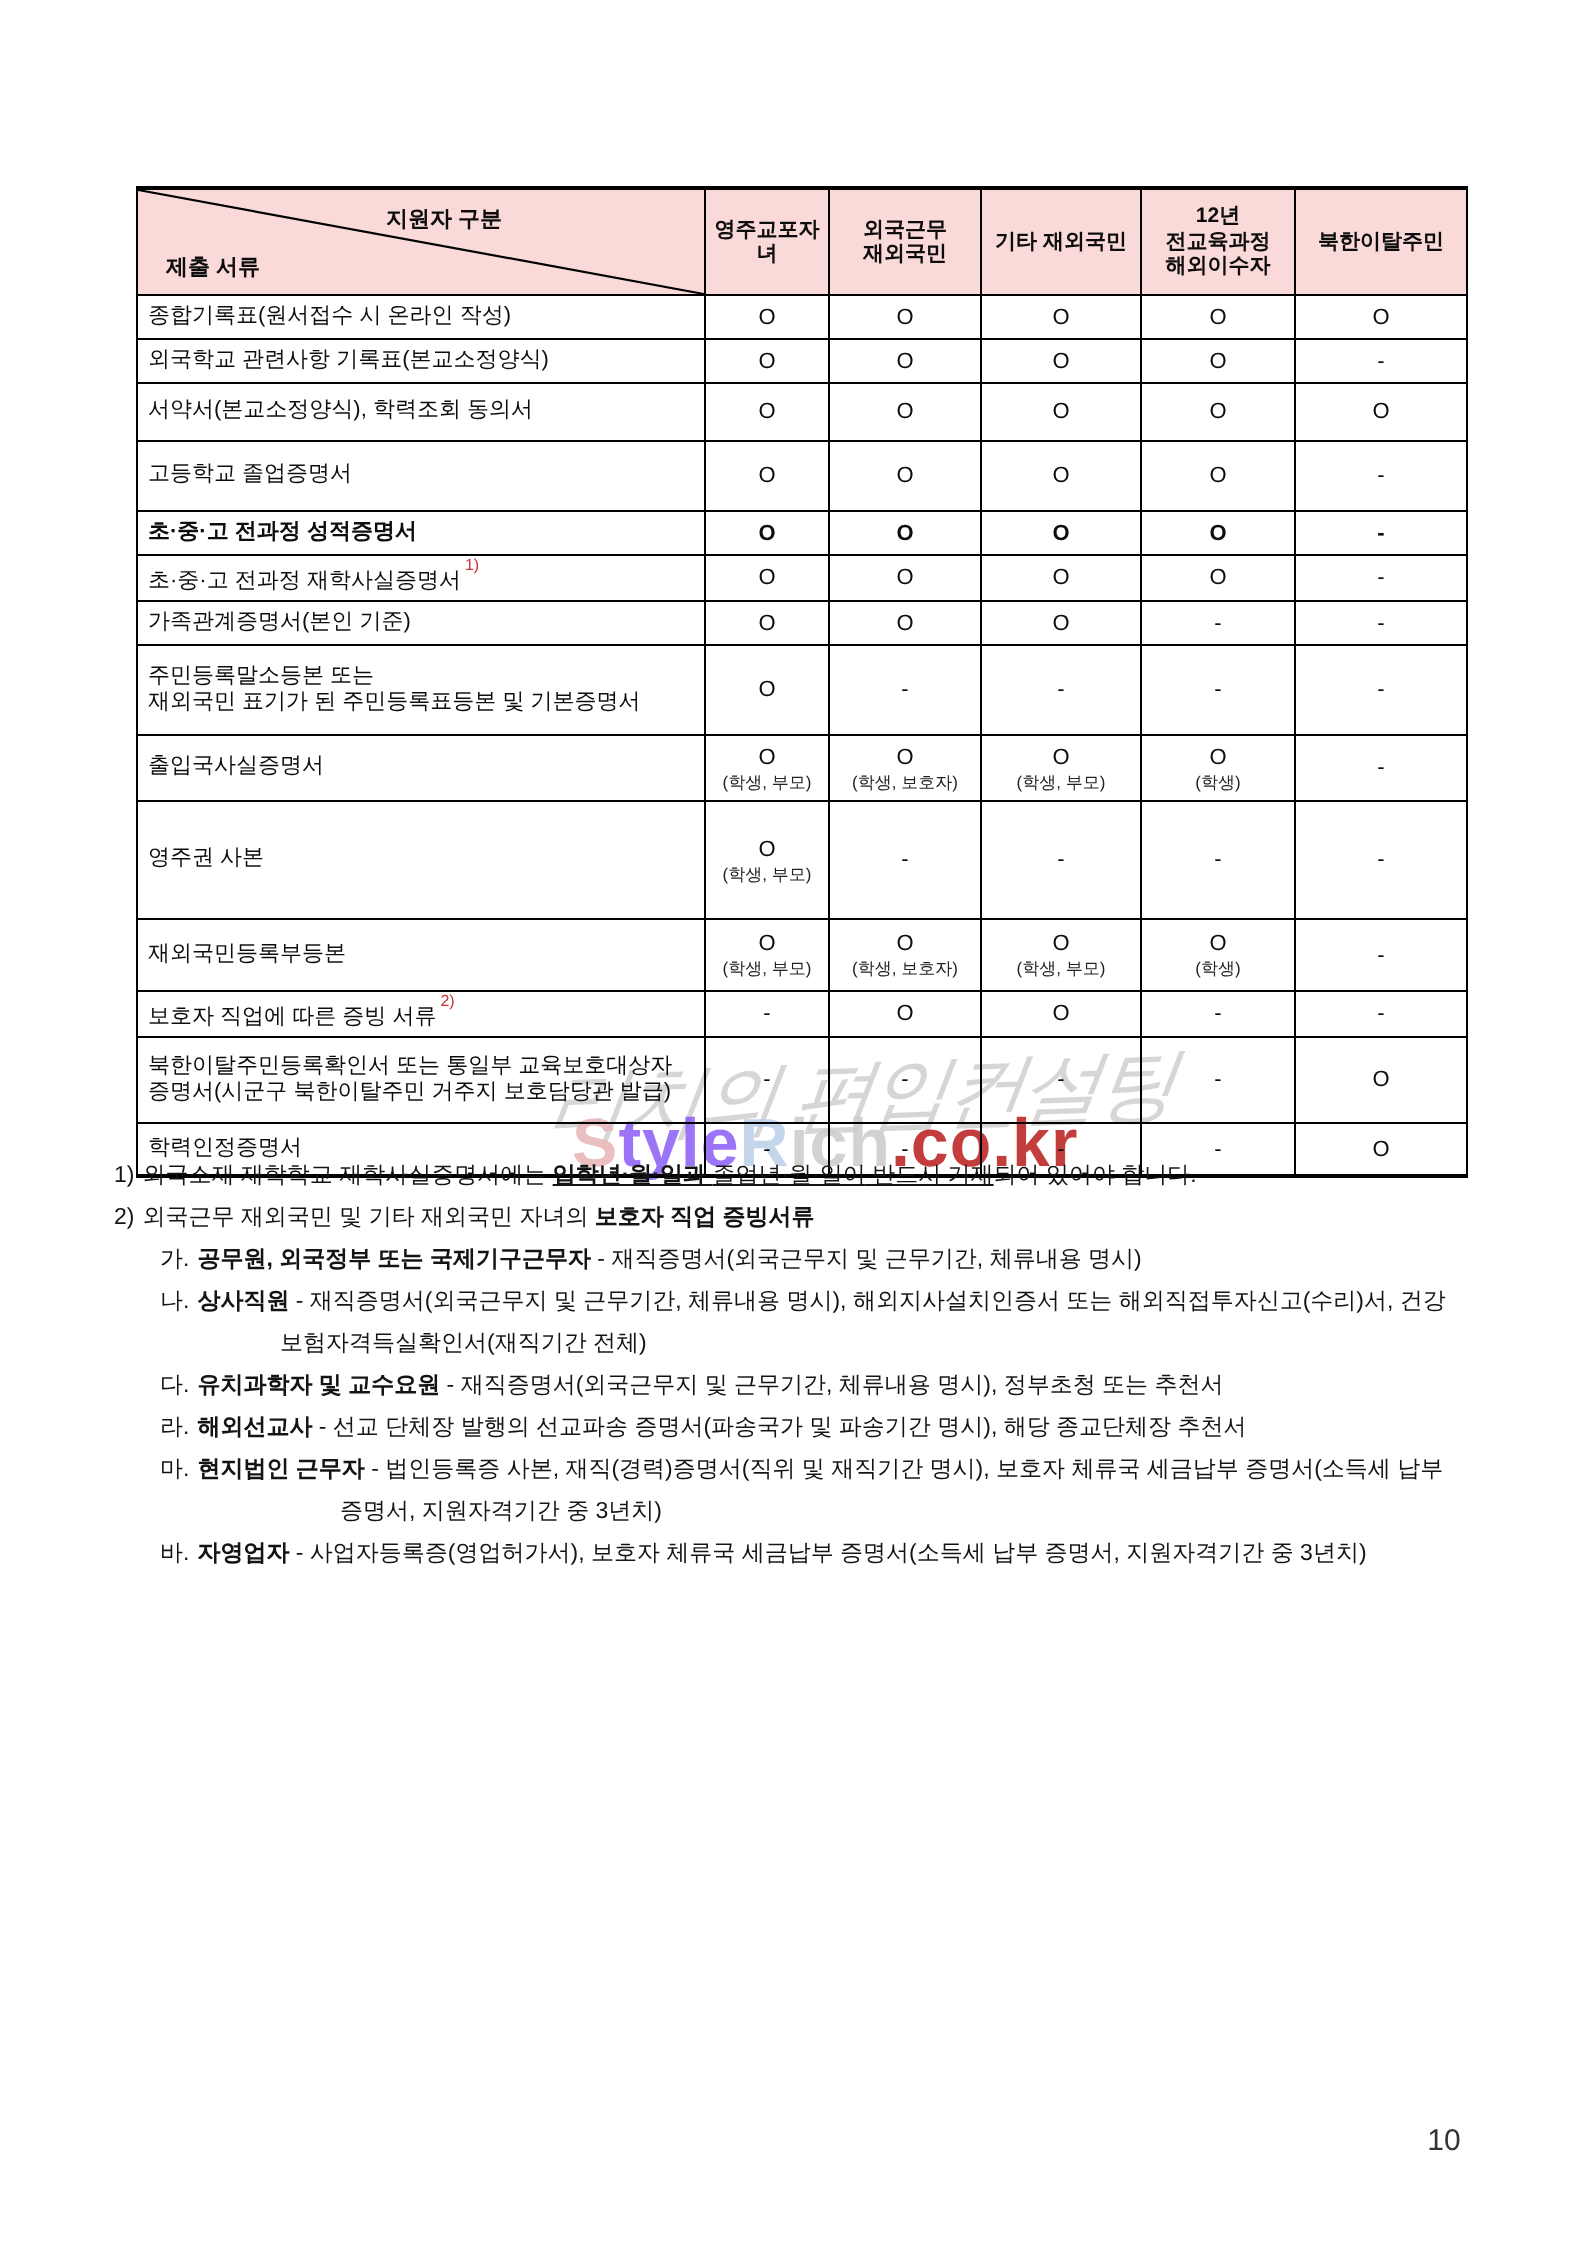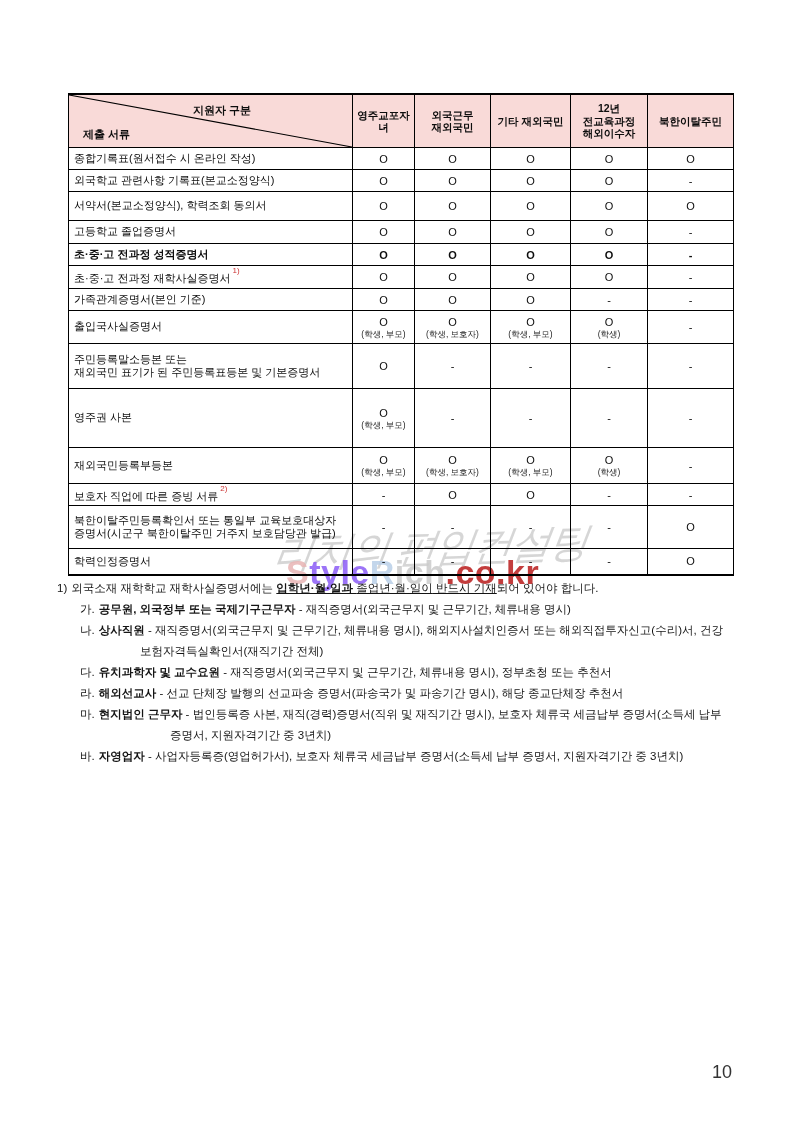--- a/index.html
+++ b/index.html
@@ -54,21 +54,21 @@
   .notes{
     position:absolute;left:57px;top:578px;width:700px;
     font-size:11.5px;line-height:21px;color:#141414;
   }
   .note-line{white-space:nowrap;}
   .note-line .marker{margin-right:4px;}
 
   
   .page-number{
     position:absolute;left:702px;top:1062px;width:40px;
-    font-size:18px;color:#333;text-align:center;
+    font-size:15px;color:#333;text-align:center;
   }
 </style>
 </head>
 <body>
 
 <div class="page">
 
   <div class="wm wm-script">리치의 편입컨설팅</div>
   <div class="wm wm-url"><span style="color: rgb(232, 180, 180);">S</span><span style="color: #8b5cf6;">tyle</span><span style="color: rgb(185, 207, 232);">R</span><span style="color: rgb(203, 203, 203);">ich</span><span style="color: #b91c1c;">.co.kr</span></div>
 
@@ -119,21 +119,21 @@
           <td class="mark-cell">-</td>
         </tr>
         <tr style="height: 29px;">
           <td class="label-cell"><span>서약서(본교소정양식), 학력조회 동의서</span></td>
           <td class="mark-cell">O</td>
           <td class="mark-cell">O</td>
           <td class="mark-cell">O</td>
           <td class="mark-cell">O</td>
           <td class="mark-cell">O</td>
         </tr>
-        <tr style="height: 23px;">
+        <tr style="height: 35px;">
           <td class="label-cell"><span>고등학교 졸업증명서</span></td>
           <td class="mark-cell">O</td>
           <td class="mark-cell">O</td>
           <td class="mark-cell">O</td>
           <td class="mark-cell">O</td>
           <td class="mark-cell">-</td>
         </tr>
         <tr style="height: 22px; font-weight: bold;">
           <td class="label-cell"><span>초·중·고 전과정 성적증명서</span></td>
           <td class="mark-cell">O</td>
@@ -149,51 +149,51 @@
           <td class="mark-cell">O</td>
           <td class="mark-cell">O</td>
           <td class="mark-cell">-</td>
         </tr>
         <tr style="height: 22px;">
           <td class="label-cell"><span>가족관계증명서(본인 기준)</span></td>
           <td class="mark-cell">O</td>
           <td class="mark-cell">O</td>
           <td class="mark-cell">O</td>
           <td class="mark-cell">-</td>
-          <td class="mark-cell">-</td>
-        </tr>
-        <tr style="height: 33px;">
-          <td class="label-cell"><span>출입국사실증명서</span></td>
-          <td class="mark-cell">
-            <div class="mark">O</div>
-            <div class="sub">(학생, 부모)</div>
-          </td>
-          <td class="mark-cell">
-            <div class="mark">O</div>
-            <div class="sub">(학생, 보호자)</div>
-          </td>
-          <td class="mark-cell">
-            <div class="mark">O</div>
-            <div class="sub">(학생, 부모)</div>
-          </td>
-          <td class="mark-cell">
-            <div class="mark">O</div>
-            <div class="sub">(학생)</div>
-          </td>
           <td class="mark-cell">-</td>
         </tr>
         <tr style="height: 45px;">
           <td class="label-cell"><span>주민등록말소등본 또는
 재외국민 표기가 된 주민등록표등본 및 기본증명서</span></td>
           <td class="mark-cell">O</td>
           <td class="mark-cell">-</td>
           <td class="mark-cell">-</td>
           <td class="mark-cell">-</td>
           <td class="mark-cell">-</td>
         </tr>
+        <tr style="height: 33px;">
+          <td class="label-cell"><span>출입국사실증명서</span></td>
+          <td class="mark-cell">
+            <div class="mark">O</div>
+            <div class="sub">(학생, 부모)</div>
+          </td>
+          <td class="mark-cell">
+            <div class="mark">O</div>
+            <div class="sub">(학생, 보호자)</div>
+          </td>
+          <td class="mark-cell">
+            <div class="mark">O</div>
+            <div class="sub">(학생, 부모)</div>
+          </td>
+          <td class="mark-cell">
+            <div class="mark">O</div>
+            <div class="sub">(학생)</div>
+          </td>
+          <td class="mark-cell">-</td>
+        </tr>
         <tr style="height: 59px;">
           <td class="label-cell"><span>영주권 사본</span></td>
           <td class="mark-cell">
             <div class="mark">O</div>
             <div class="sub">(학생, 부모)</div>
           </td>
           <td class="mark-cell">-</td>
           <td class="mark-cell">-</td>
           <td class="mark-cell">-</td>
           <td class="mark-cell">-</td>
@@ -240,20 +240,21 @@
           <td class="mark-cell">-</td>
           <td class="mark-cell">-</td>
           <td class="mark-cell">-</td>
           <td class="mark-cell">O</td>
         </tr>
       </tbody>
   </table>
 
   <div class="notes">
       <div class="note-line"><span class="marker">1)</span><span>외국소재 재학학교 재학사실증명서에는 </span><span style="font-weight: bold; text-decoration: underline;">입학년·월·일과</span><span style="text-decoration: underline;"> </span><span style="font-weight: normal; text-decoration: underline;">졸업년·월·일이</span><span style="text-decoration: underline;"> 반드시 기재</span><span>되어 있어야 합니다.</span></div>
+      <div class="note-line"><span class="marker">2)</span><span>외국근무 재외국민 및 기타 재외국민 자녀의 </span><span style="font-weight: bold;">보호자 직업 증빙서류</span></div>
       <div class="note-line" style="padding-left: 23px;"><span class="marker">가.</span><span style="font-weight: bold;">공무원, 외국정부 또는 국제기구근무자</span><span> - 재직증명서(외국근무지 및 근무기간, 체류내용 명시)</span></div>
       <div class="note-line" style="padding-left: 23px;"><span class="marker">나.</span><span style="font-weight: bold;">상사직원</span><span> - 재직증명서(외국근무지 및 근무기간, 체류내용 명시), 해외지사설치인증서 또는 해외직접투자신고(수리)서, 건강</span></div>
       <div class="note-line" style="padding-left: 83px;">보험자격득실확인서(재직기간 전체)</div>
       <div class="note-line" style="padding-left: 23px;"><span class="marker">다.</span><span style="font-weight: bold;">유치과학자 및 교수요원</span><span> - 재직증명서(외국근무지 및 근무기간, 체류내용 명시), 정부초청 또는 추천서</span></div>
       <div class="note-line" style="padding-left: 23px;"><span class="marker">라.</span><span style="font-weight: bold; text-align: center;">해외선교사</span><span> - 선교 단체장 발행의 선교파송 증명서(파송국가 및 파송기간 명시), 해당 종교단체장 추천서</span></div>
       <div class="note-line" style="padding-left: 23px;"><span class="marker">마.</span><span style="font-weight: bold;">현지법인 근무자</span><span> - 법인등록증 사본, 재직(경력)증명서(직위 및 재직기간 명시), 보호자 체류국 세금납부 증명서(소득세 납부</span></div>
       <div class="note-line" style="padding-left: 113px;">증명서, 지원자격기간 중 3년치)</div>
       <div class="note-line" style="padding-left: 23px;"><span class="marker">바.</span><span style="font-weight: bold;">자영업자</span><span> - 사업자등록증(영업허가서), 보호자 체류국 세금납부 증명서(소득세 납부 증명서, 지원자격기간 중 3년치)</span></div>
     </div>
 

